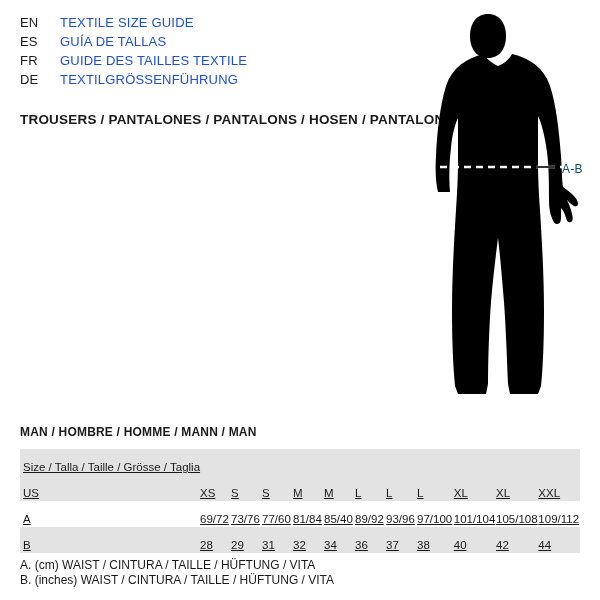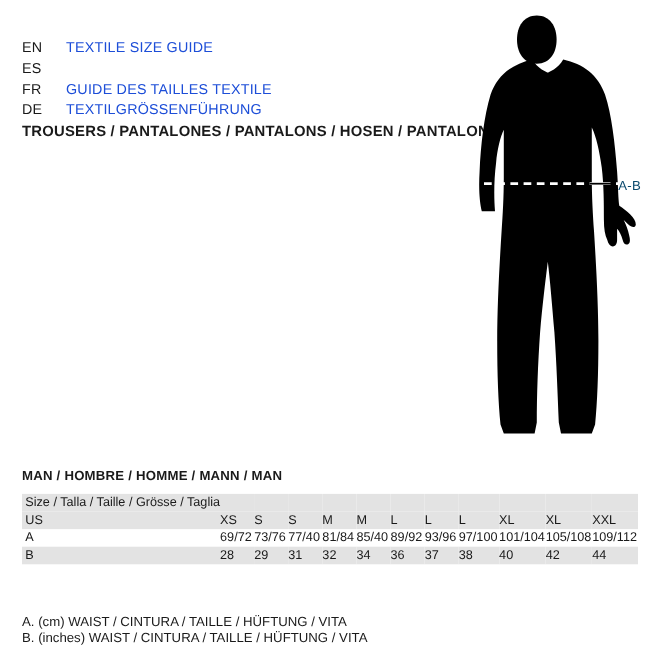--- a/index.html
+++ b/index.html
@@ -31,21 +31,20 @@
   .lang-row {
     display: flex;
     align-items: baseline;
     height: 19px;
   }
   .lang-code {
     width: 40px;
     font-size: 13px;
     letter-spacing: 0.2px;
     color: #1a1a1a;
-    margin-top: 20px;
   }
   .lang-text {
     font-size: 13px;
     letter-spacing: 0.2px;
     color: #1d4ed8;
     white-space: nowrap;
   }
 
   
   .section-title {
@@ -91,23 +90,24 @@
   }
   table.size-table {
     position: absolute;
     left: 20px;
     top: 449px;
     width: 560px;
     border-collapse: collapse;
     font-size: 11.5px;
   }
   table.size-table td {
-    padding: 2px 0 2px 0;
-    color: #1a1a1a;
-    white-space: nowrap;
+    padding: 12px 0 2px 0;
+    color: #1a1a1a;
+    white-space: nowrap;
+    text-decoration: underline;
   }
   table.size-table tr.shaded {
     background: #e3e3e3;
   }
   table.size-table td.label-col {
     width: 88px;
     padding-left: 3px;
   }
   table.size-table td.val {
     width: 48px;
@@ -134,20 +134,21 @@
 
 <div class="page">
 
   <div class="lang-block">
     <div class="lang-row">
       <span class="lang-code">EN</span>
       <span class="lang-text">TEXTILE SIZE GUIDE</span>
     </div>
     <div class="lang-row">
       <span class="lang-code">ES</span>
+      <span class="lang-text">GUÍA DE TALLAS</span>
     </div>
     <div class="lang-row">
       <span class="lang-code">FR</span>
       <span class="lang-text">GUIDE DES TAILLES TEXTILE</span>
     </div>
     <div class="lang-row">
       <span class="lang-code">DE</span>
       <span class="lang-text">TEXTILGRÖSSENFÜHRUNG</span>
     </div>
   </div>
@@ -240,21 +241,21 @@
         <td class="val">L</td>
         <td class="val">L</td>
         <td class="val">XL</td>
         <td class="val">XL</td>
         <td class="val">XXL</td>
       </tr>
       <tr>
         <td class="label-col">A</td>
         <td class="val">69/72</td>
         <td class="val">73/76</td>
-        <td class="val">77/40</td>
+        <td class="val">77/60</td>
         <td class="val">81/84</td>
         <td class="val">85/40</td>
         <td class="val">89/92</td>
         <td class="val">93/96</td>
         <td class="val">97/100</td>
         <td class="val">101/104</td>
         <td class="val">105/108</td>
         <td class="val">109/112</td>
       </tr>
       <tr class="shaded">

